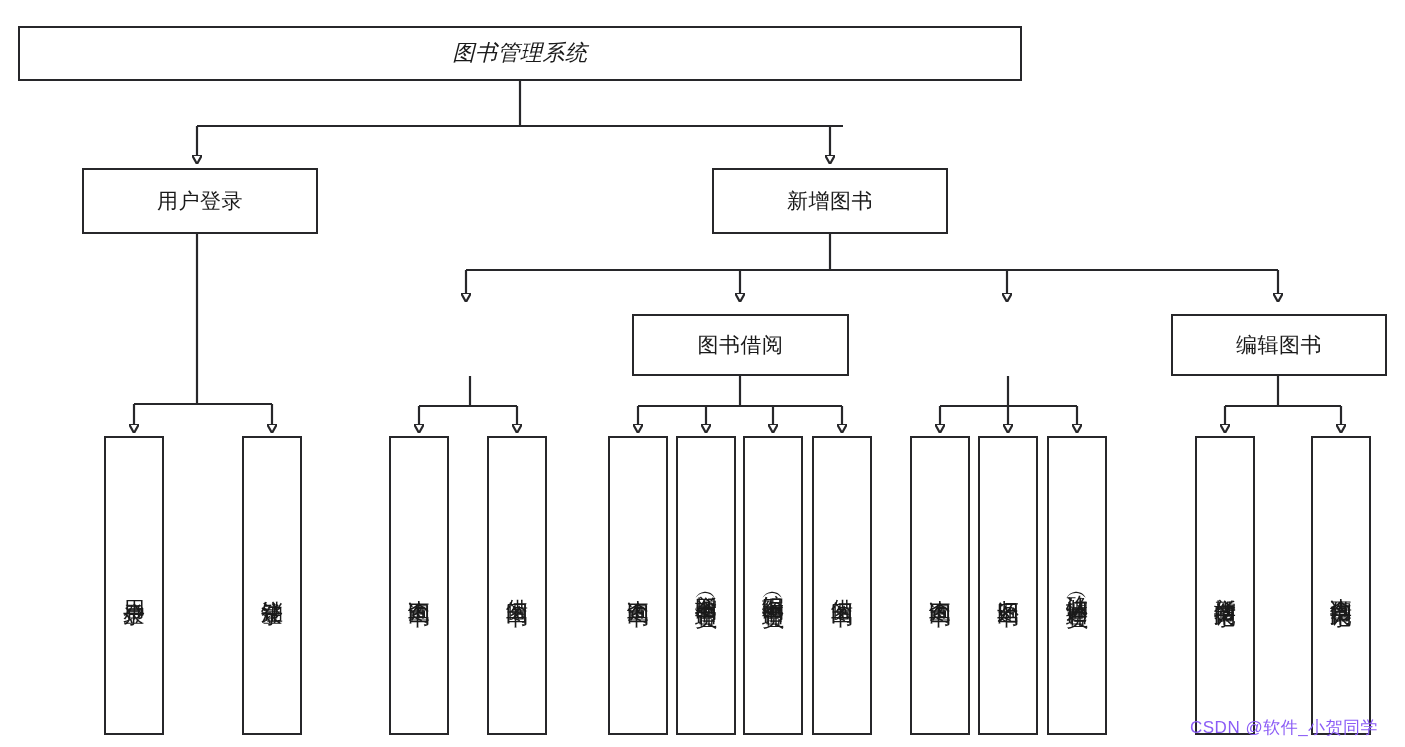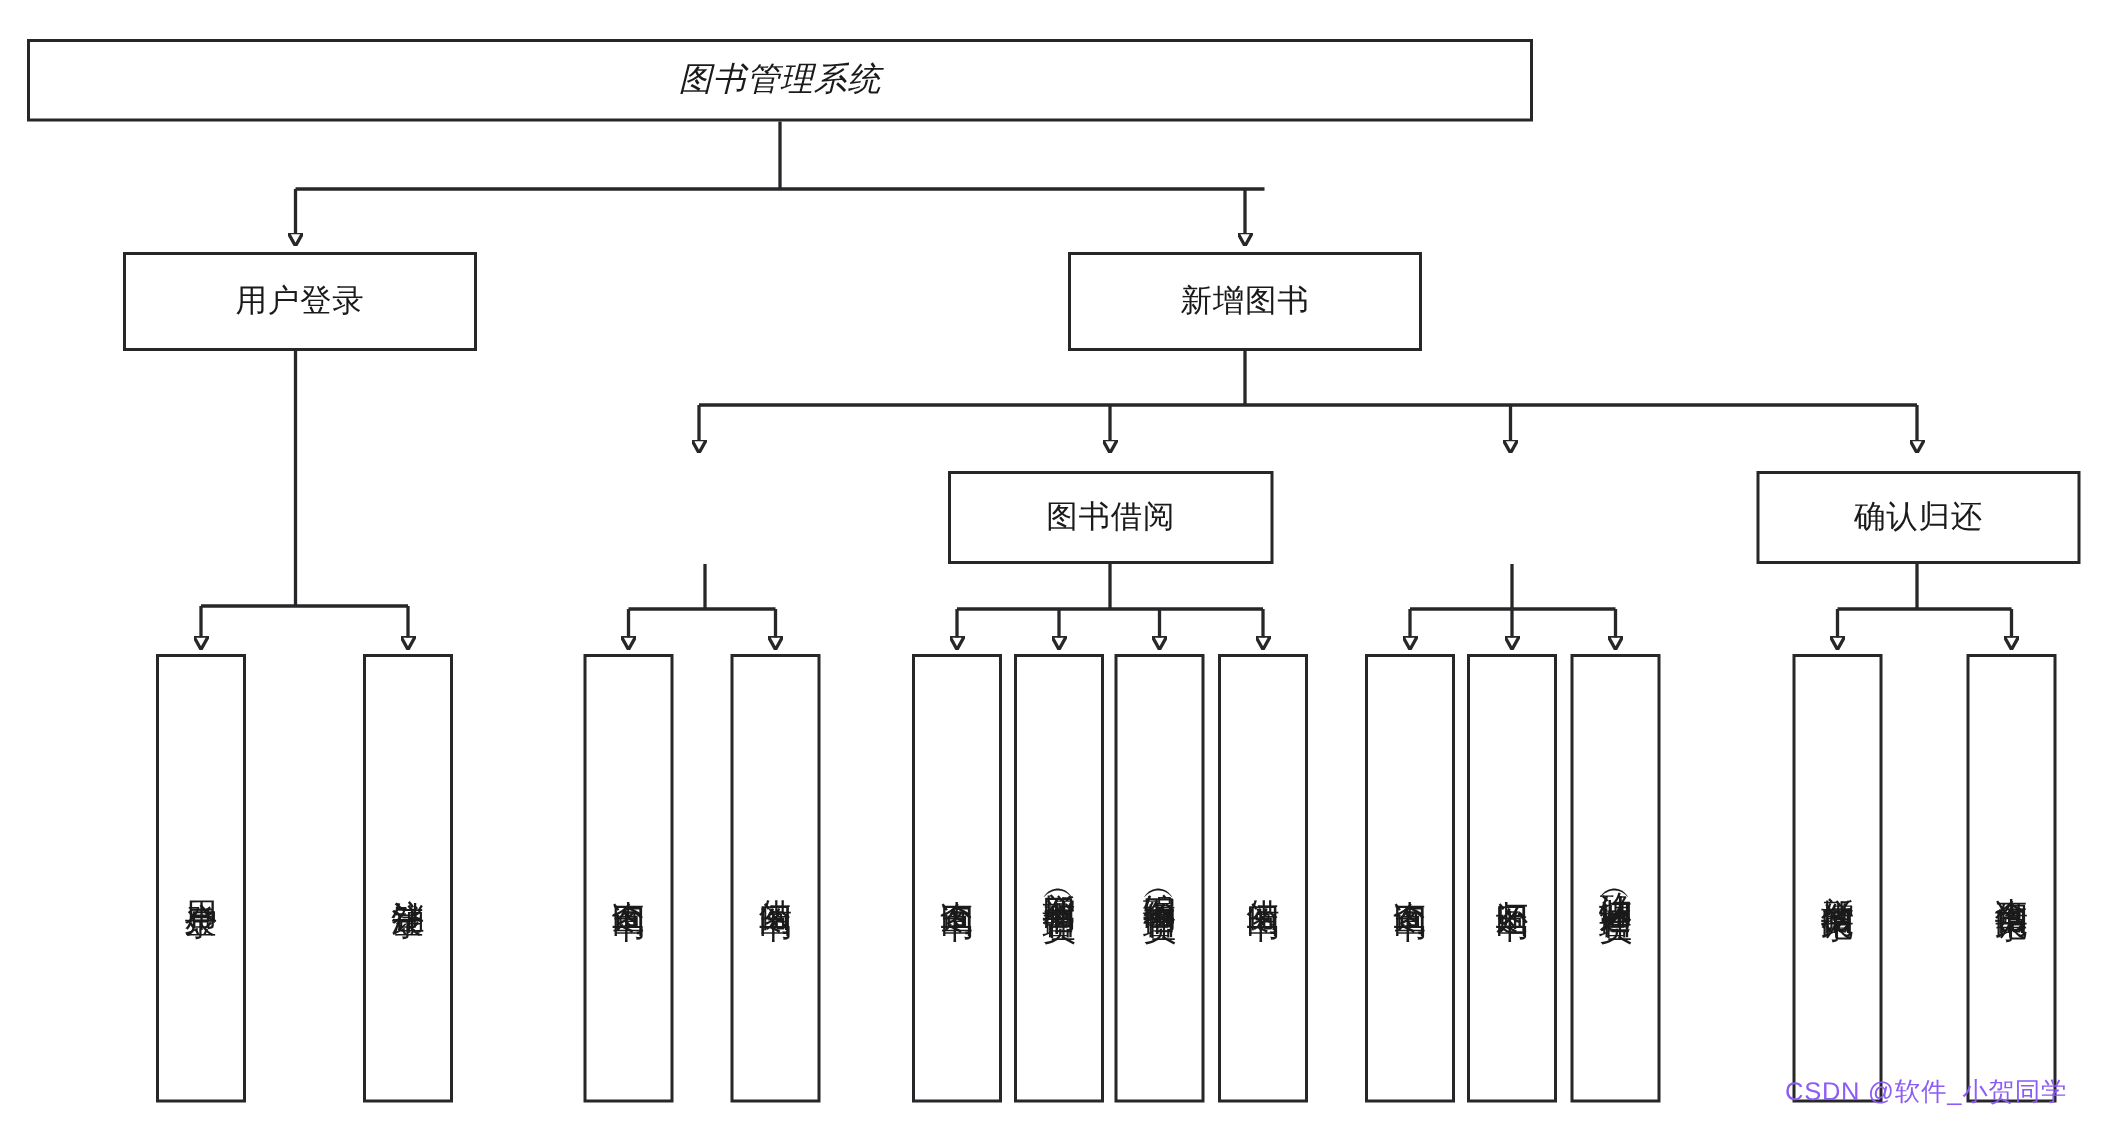--- a/index.html
+++ b/index.html
@@ -145,21 +145,21 @@
     <span class="label">新增图书</span>
   </div>
 
 
   <div class="node horiz" style="left:632px; top:314px; width:217px; height:62px;">
     <span class="label">图书借阅</span>
   </div>
 
 
   <div class="node horiz" style="left:1171px; top:314px; width:216px; height:62px;">
-    <span class="label">确认归还</span>
+    <span class="label">编辑图书</span>
   </div>
 
   <div class="node vert" style="left:104px; top:436px; width:60px; height:299px;">
     <span class="label">用户登录</span>
   </div>
 
   <div class="node vert" style="left:242px; top:436px; width:60px; height:299px;">
     <span class="label">注销登录</span>
   </div>
 

